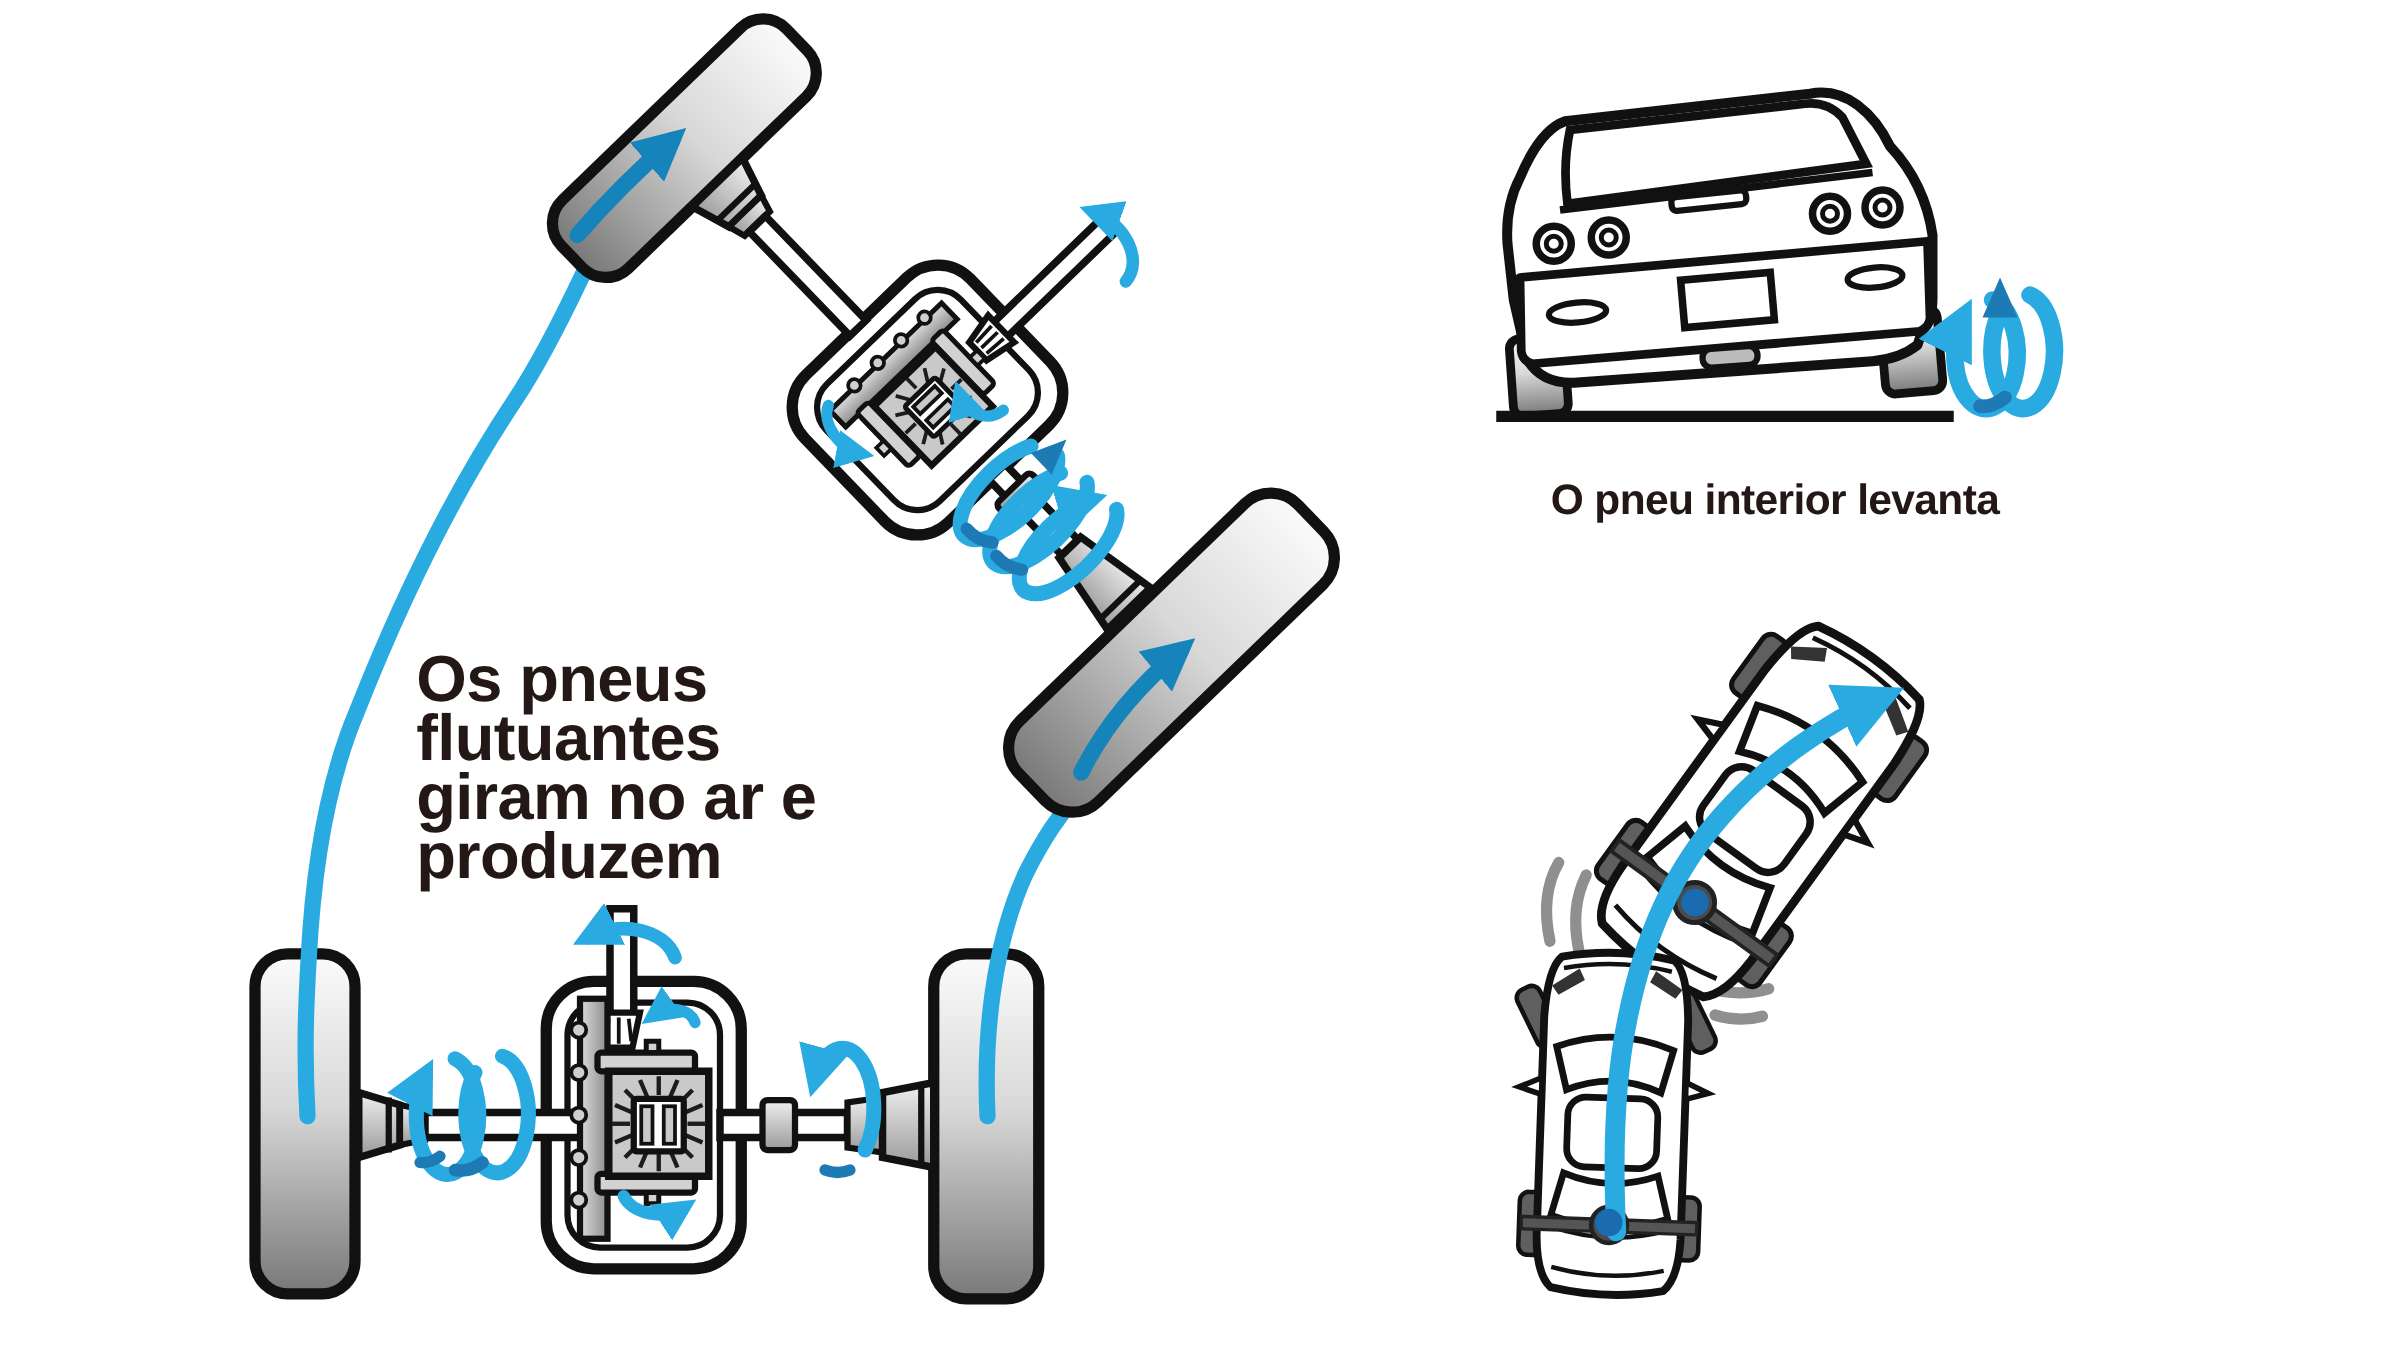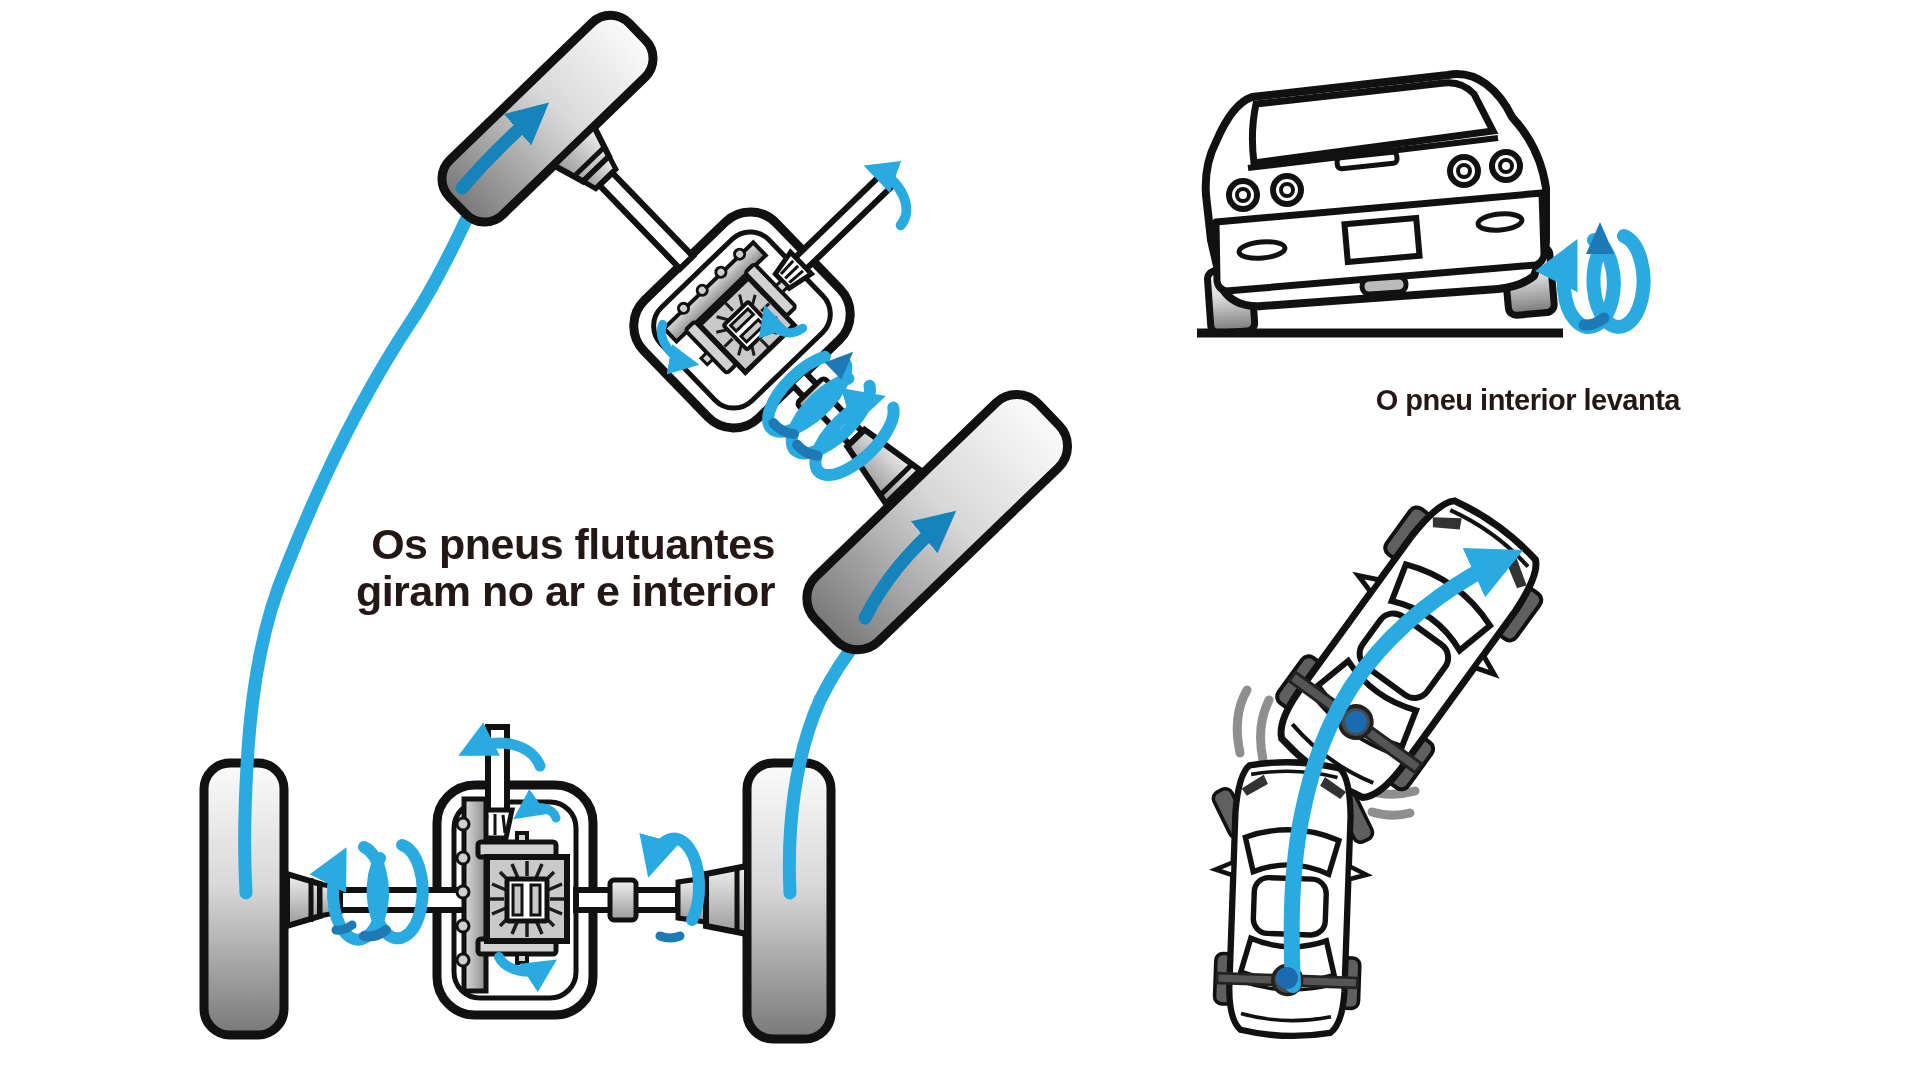--- a/index.html
+++ b/index.html
@@ -1,21 +1,21 @@
 <!DOCTYPE html>
 <html><head>
 <meta charset="utf-8">
 <style>
   html,body{margin:0;padding:0;background:#ffffff;}
   #stage{position:relative;width:1920px;height:1080px;background:#ffffff;overflow:hidden;
          font-family:"Liberation Sans","DejaVu Sans",sans-serif;}
   #art{position:absolute;left:0;top:0;}
   .caption{position:absolute;font-weight:bold;color:#231815;letter-spacing:-0.5px;}
-  #cap-floating{left:315px;top:521px;width:460px;font-size:43px;line-height:47px;text-align:right;}
-  #cap-inner{left:1160px;top:377px;width:520px;font-size:29px;line-height:46px;text-align:right;}
+  #cap-floating{left:333px;top:521px;width:460px;font-size:52px;line-height:47px;text-align:left;}
+  #cap-inner{left:1160px;top:377px;width:520px;font-size:34px;line-height:46px;text-align:center;}
 </style>
 </head>
 <body>
 
 <div id="stage">
 
 <svg id="art" width="1920" height="1080" viewBox="0 0 1920 1080">
   <defs>
     <linearGradient id="gw" x1="0" y1="0" x2="0" y2="1">
       <stop offset="0" stop-color="#fbfbfb"></stop>
@@ -288,17 +288,17 @@
     </g>
 
     <path d="M 1293 985 C 1290 925, 1291 868, 1302 815 C 1315 750, 1338 697, 1378 652 C 1415 610, 1462 578, 1506 558" fill="none" stroke="#29ABE2" stroke-width="16" stroke-linecap="round" marker-end="url(#mL)"></path>
     <circle cx="1287" cy="978" r="11" fill="#1a6bb0"></circle>
     <circle cx="1356" cy="722" r="11" fill="#1a6bb0"></circle>
   </g>
 </svg>
 
   <div id="cap-floating" class="caption">
     <div>Os pneus flutuantes</div>
-    <div>giram no ar e interior</div>
+    <div>giram no ar e produzem</div>
   </div>
   <div id="cap-inner" class="caption">O pneu interior levanta</div>
 
 </div>
 
 </body></html>

